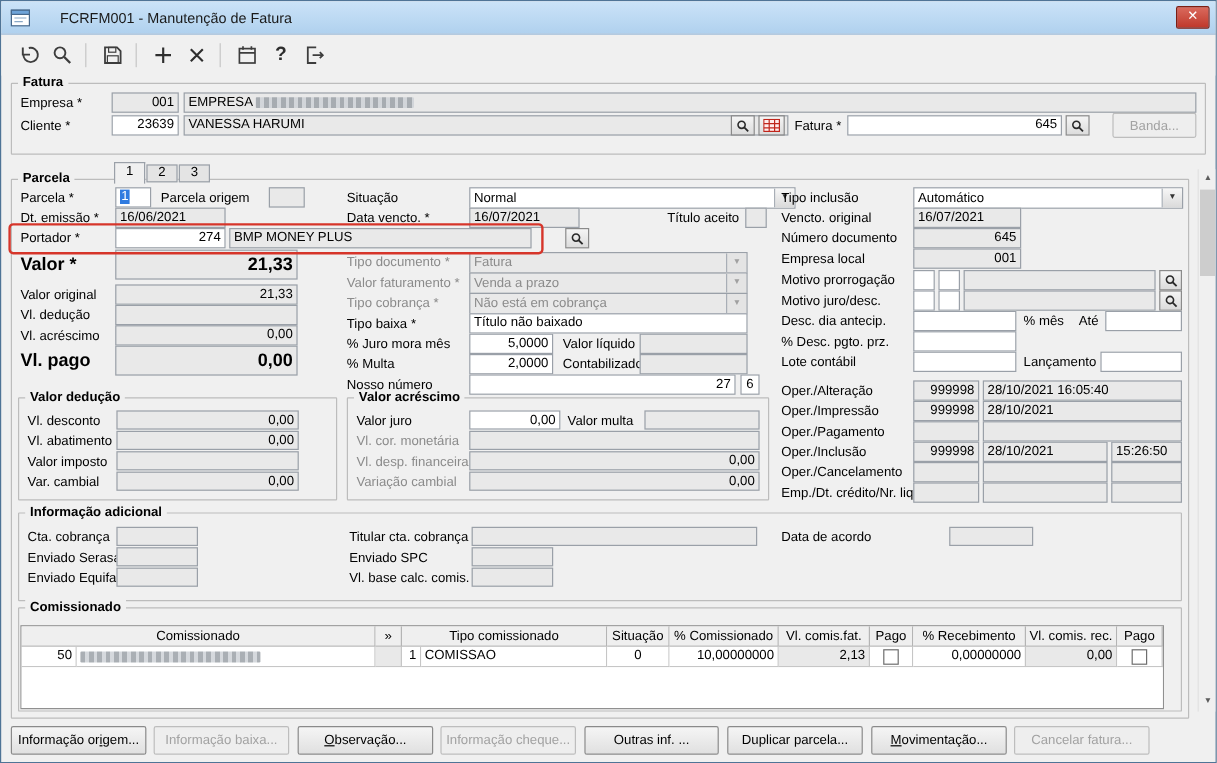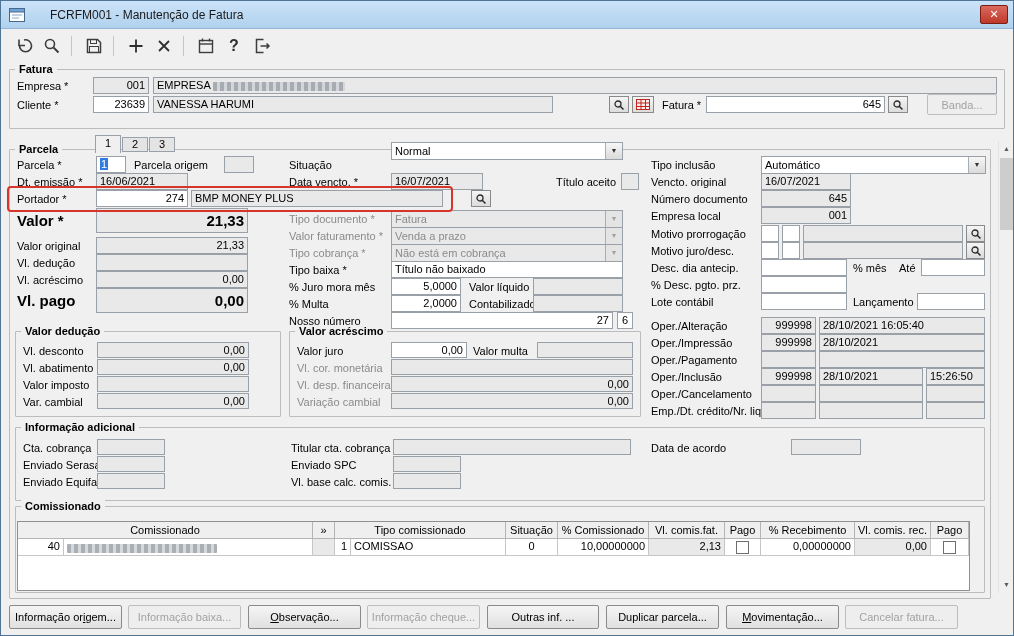--- a/index.html
+++ b/index.html
@@ -135,21 +135,21 @@
 
   <span class="lbl" style="left:16px;top:79px">Empresa *</span>
   <div class="fld ro num" style="left:92px;top:76px;width:56px">001</div>
   <div class="fld ro" style="left:152px;top:76px;width:844px">
     <span>EMPRESA</span>
     <span class="redact" style="width:132px"></span>
   </div>
 
   <span class="lbl" style="left:16px;top:98px">Cliente *</span>
   <div class="fld num" style="left:92px;top:95px;width:56px">23639</div>
-  <div class="fld ro" style="left:152px;top:95px;width:400px">VANESSA HARUMI</div>
+  <div class="fld ro" style="left:152px;top:95px;width:504px">VANESSA HARUMI</div>
   <div class="sbtn" style="left:608px;top:95px">
     <svg width="12" height="12" viewBox="0 0 12 12">
       <circle cx="5" cy="5" r="3" fill="none" stroke="#2a2a2a" stroke-width="1.3"></circle>
       <line x1="7.2" y1="7.2" x2="10.5" y2="10.5" stroke="#2a2a2a" stroke-width="1.5"></line>
     </svg>
   </div>
   <div class="sbtn" style="left:631px;top:95px;width:22px">
     <svg width="14" height="11" viewBox="0 0 14 11">
       <rect x="0.5" y="0.5" width="13" height="10" fill="#ffecec" stroke="#c0251b"></rect>
       <line x1="5" y1="0.5" x2="5" y2="10.5" stroke="#c0251b"></line>
@@ -199,21 +199,21 @@
   <span class="lbl" style="left:16px;top:239px">Valor original</span>
   <div class="fld ro num" style="left:95px;top:236px;width:152px">21,33</div>
   <span class="lbl" style="left:16px;top:256px">Vl. dedução</span>
   <div class="fld ro num" style="left:95px;top:253px;width:152px"></div>
   <span class="lbl" style="left:16px;top:273px">Vl. acréscimo</span>
   <div class="fld ro num" style="left:95px;top:270px;width:152px">0,00</div>
   <span class="lbl biglbl" style="left:16px;top:291px">Vl. pago</span>
   <div class="fld ro num big" style="left:95px;top:287px;width:152px">0,00</div>
 
   <span class="lbl" style="left:288px;top:158px">Situação</span>
-  <div class="fld dd" style="left:390px;top:141px;width:232px">
+  <div class="fld dd" style="left:390px;top:155px;width:272px">
     <span class="dd-text">Normal</span>
     <span class="dd-btn">▼</span>
   </div>
 
   <span class="lbl" style="left:288px;top:175px">Data vencto. *</span>
   <div class="fld ro" style="left:390px;top:172px;width:92px">16/07/2021</div>
   <span class="lbl" style="left:555px;top:175px;width:60px;text-align:right">Título aceito</span>
   <div class="fld ro" style="left:620px;top:172px;width:18px"></div>
 
   <span class="lbl dis" style="left:288px;top:212px">Tipo documento *</span>
@@ -376,21 +376,21 @@
     <div class="hcell" style="left:295px;width:22px">»</div>
     <div class="hcell" style="left:317px;width:171px">Tipo comissionado</div>
     <div class="hcell" style="left:488px;width:52px">Situação</div>
     <div class="hcell" style="left:540px;width:91px">% Comissionado</div>
     <div class="hcell" style="left:631px;width:76px">Vl. comis.fat.</div>
     <div class="hcell" style="left:707px;width:36px">Pago</div>
     <div class="hcell" style="left:743px;width:94px">% Recebimento</div>
     <div class="hcell" style="left:837px;width:76px">Vl. comis. rec.</div>
     <div class="hcell" style="left:913px;width:38px">Pago</div>
 
-    <div class="dcell num" style="left:0;width:46px">40</div>
+    <div class="dcell num" style="left:0;width:46px">50</div>
     <div class="dcell" style="left:46px;width:249px"><span class="redact" style="width:150px;margin-top:3px"></span></div>
     <div class="dcell ro2" style="left:295px;width:22px"></div>
     <div class="dcell num" style="left:317px;width:16px">1</div>
     <div class="dcell" style="left:333px;width:155px">COMISSAO REPRESENTANTE</div>
     <div class="dcell ctr" style="left:488px;width:52px">0</div>
     <div class="dcell num" style="left:540px;width:91px">10,00000000</div>
     <div class="dcell num ro2" style="left:631px;width:76px">2,13</div>
     <div class="dcell" style="left:707px;width:36px"></div>
     <div class="dcell num" style="left:743px;width:94px">0,00000000</div>
     <div class="dcell num ro2" style="left:837px;width:76px">0,00</div>

